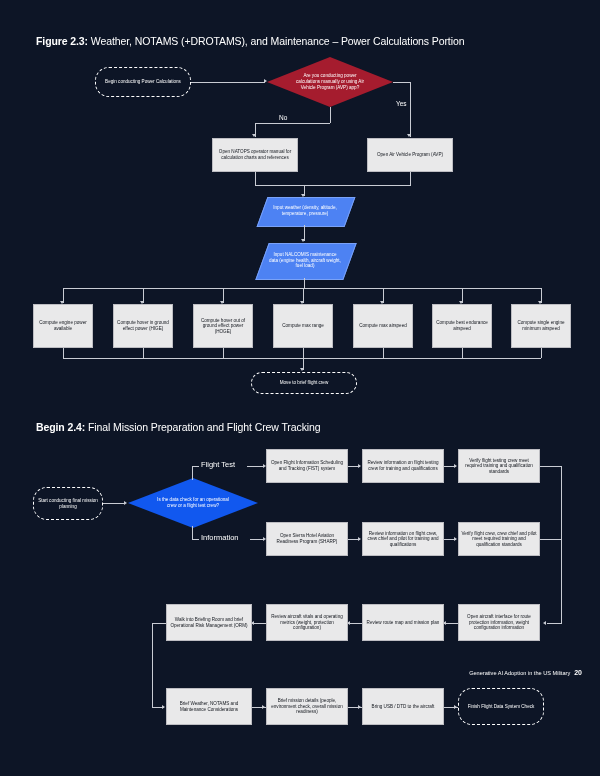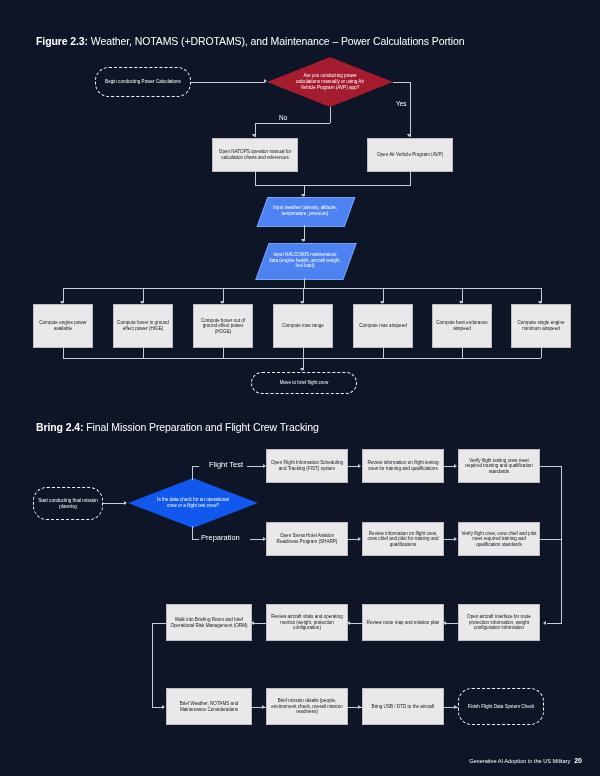--- a/index.html
+++ b/index.html
@@ -4,21 +4,21 @@
 <style>
   html,body{margin:0;padding:0;}
   body{
     width:600px;height:776px;
     background:#0d1526;
     font-family:"Liberation Sans", sans-serif;
     color:#ffffff;
     overflow:hidden;
     position:relative;
   }
-  .page{position:relative;width:600px;height:776px;}
+  .page{position:relative;width:600px;height:688px;}
 
   .fig-title{
     position:absolute;
     font-size:10.5px;
     letter-spacing:-0.1px;
     color:#ffffff;
     white-space:nowrap;
   }
   .fig-title b{font-weight:bold;}
 
@@ -206,47 +206,47 @@
   <div class="ln lnv" style="left:541px;top:348px;height:10px;"></div>
   <div class="ln lnh" style="left:63px;top:358px;width:478px;"></div>
   <div class="ln lnv" style="left:303px;top:358px;height:12px;"></div>
   <div class="arw arw-d" style="left:300.4px;top:368px;"></div>
 
   <div class="node term" style="left:251px;top:372px;width:106px;height:22px;">
     <span>Move to brief flight crew</span>
   </div>
 
   <div class="fig-title" style="left:36px;top:421px;">
-    <b>Bring 2.4:</b><span> Final Mission Preparation and Flight Crew Tracking</span>
+    <b>Begin 2.4:</b><span> Final Mission Preparation and Flight Crew Tracking</span>
   </div>
 
   <div class="node term" style="left:33px;top:487px;width:70px;height:33px;">
     <span>Start conducting final mission planning</span>
   </div>
   <div class="ln lnh" style="left:103px;top:503px;width:22px;"></div>
   <div class="arw arw-r" style="left:124px;top:500.5px;"></div>
 
   <div class="diamond-wrap" style="left:128px;top:478px;width:130px;height:50px;">
     <svg class="diamond" viewBox="0 0 130 50" preserveAspectRatio="none">
       <polygon points="65,0 130,25 65,50 0,25" fill="#1158ef"></polygon>
     </svg>
     <div class="diamond-txt">
       <span style="display:block;width:80px;">Is the data check for an operational crew or a flight test crew?</span>
     </div>
   </div>
 
   <div class="ln lnv" style="left:192px;top:466px;height:14px;"></div>
   <div class="ln lnh" style="left:192px;top:466px;width:7px;"></div>
-  <div class="branch-label" style="left:201px;top:460px;margin-left:8px;">Flight Test</div>
+  <div class="branch-label" style="left:201px;top:460px;">Flight Test</div>
   <div class="ln lnh" style="left:247px;top:466px;width:17px;"></div>
   <div class="arw arw-r" style="left:263px;top:463.5px;"></div>
 
   <div class="ln lnv" style="left:192px;top:526px;height:14px;"></div>
   <div class="ln lnh" style="left:192px;top:539px;width:7px;"></div>
-  <div class="branch-label" style="left:201px;top:533px;">Preparation</div>
+  <div class="branch-label" style="left:201px;top:533px;">Information</div>
   <div class="ln lnh" style="left:250px;top:539px;width:14px;"></div>
   <div class="arw arw-r" style="left:263px;top:536.5px;"></div>
 
   <div class="node proc" style="left:266px;top:449px;width:82px;height:34px;">
     <span>Open Flight Information Scheduling and Tracking (FIST) system</span>
     </div>
   <div class="ln lnh" style="left:348px;top:466px;width:12px;"></div>
   <div class="arw arw-r" style="left:358px;top:463.5px;"></div>
   <div class="node proc" style="left:362px;top:449px;width:82px;height:34px;">
     <span>Review information on flight testing crew for training and qualifications</span>

